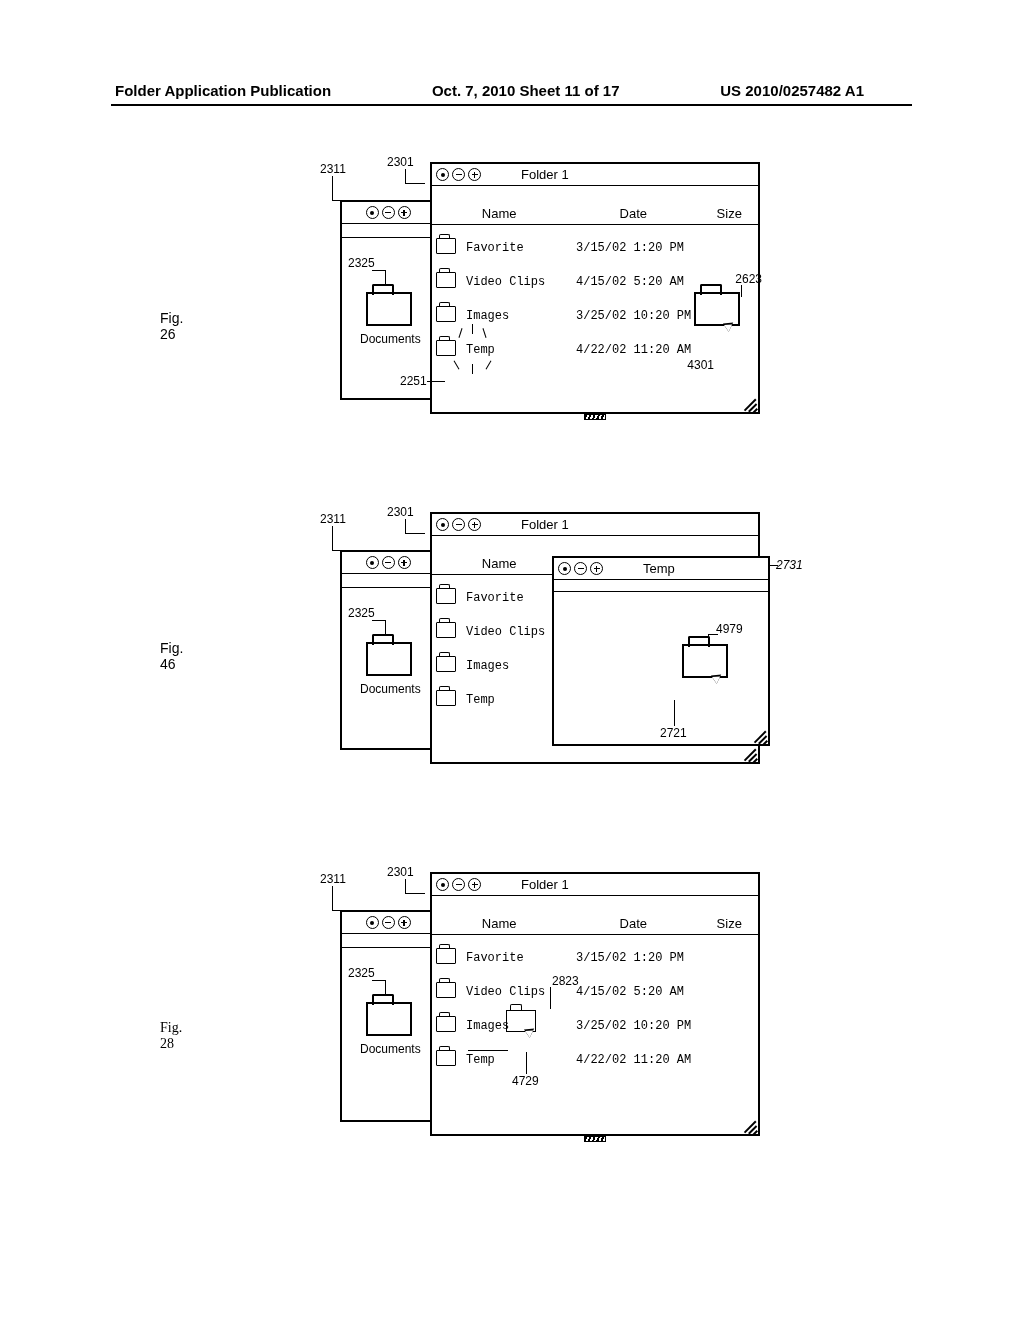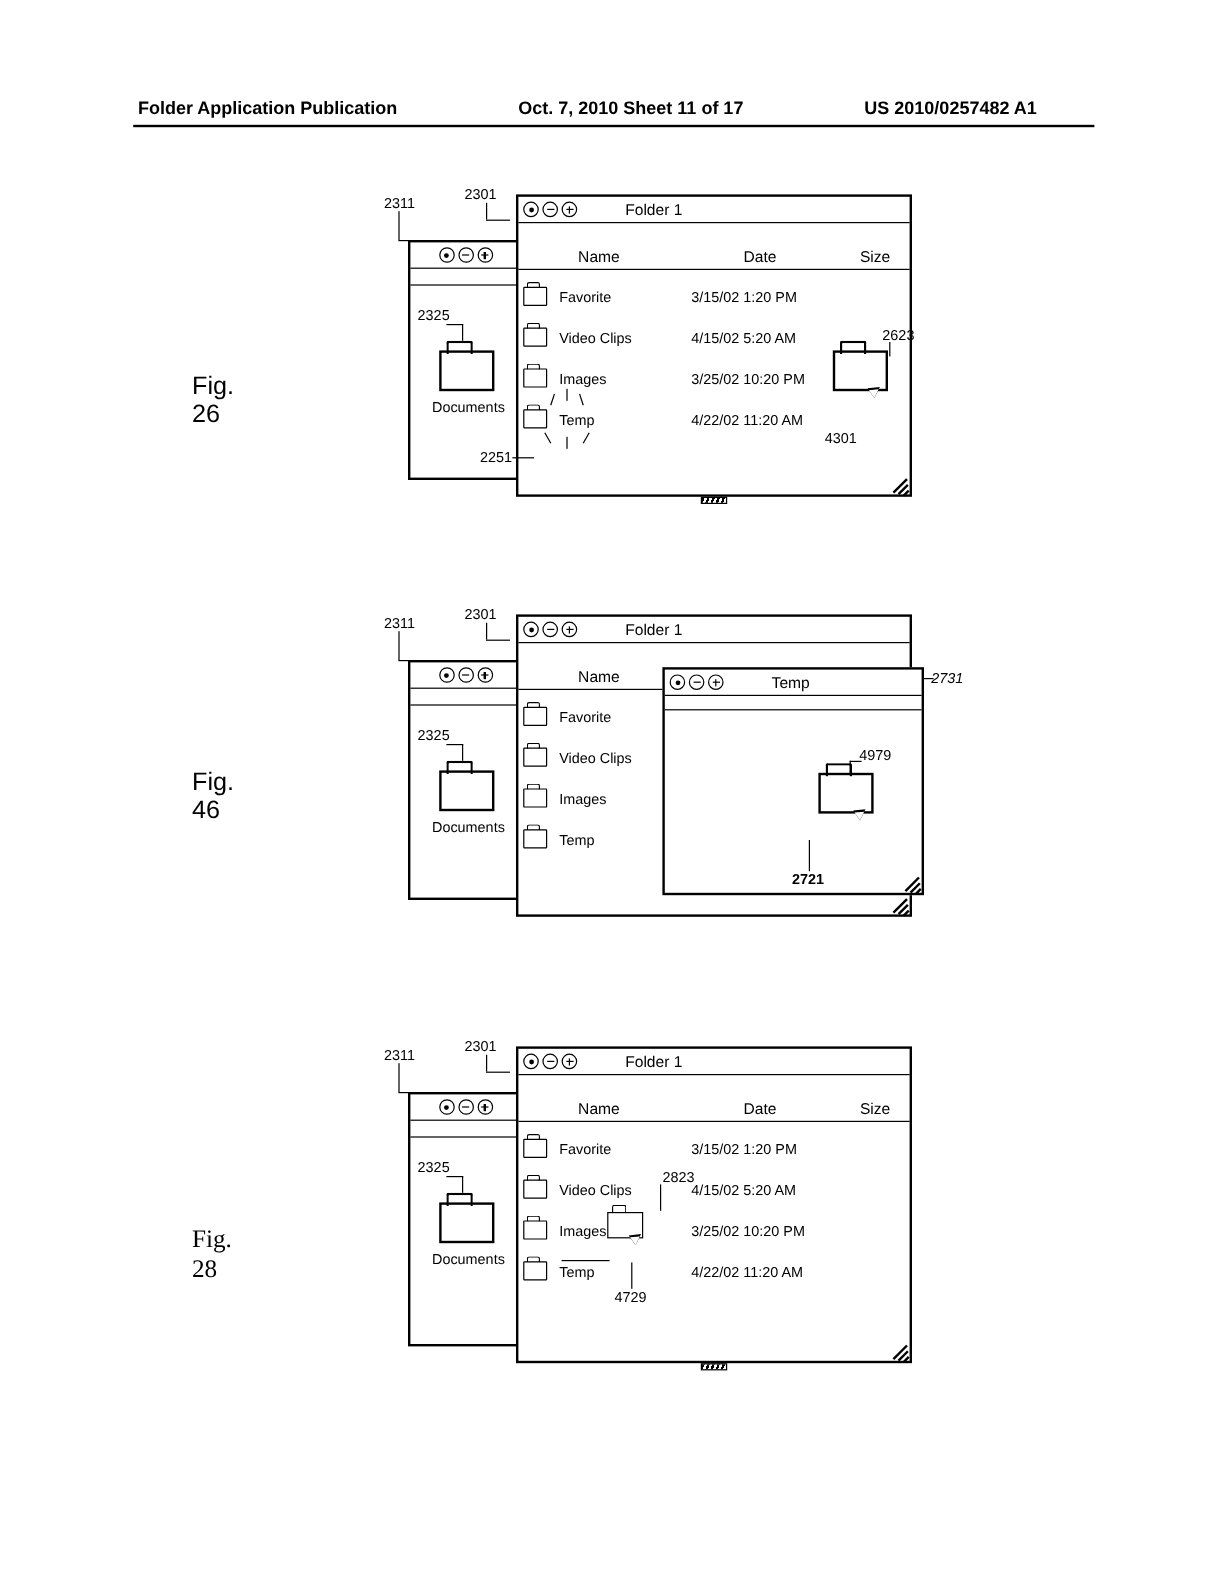--- a/index.html
+++ b/index.html
@@ -27,21 +27,21 @@
     position: absolute;
     left: -4px;
     right: -48px;
     top: 22px;
     border-top: 2px solid #000;
   }
   .fig-block {
     position: absolute;
   }
   .fig-label {
-    font-size: 21px;
+    font-size: 14px;
     font-weight: normal;
   }
   .win {
     position: absolute;
     border: 2px solid #000;
     background: #fff;
   }
   .titlebar {
     height: 22px;
     border-bottom: 1px solid #000;
@@ -77,21 +77,21 @@
     border-bottom: 1px solid #000;
     height: 22px;
     align-items: center;
     font-size: 13px;
     margin-top: 17px;
   }
   .colhead .c1 { width: 140px; text-align: center; }
   .colhead .c2 { width: 140px; text-align: center; }
   .colhead .c3 { width: 60px;  text-align: center; }
   .rows { padding: 6px 4px 4px 4px; }
-  .row { display: flex; align-items: center; height: 34px; }
+  .row { display: flex; align-items: center; height: 34px; font-family: Liberation Mono, monospace; }
   .row .ic { width: 24px; margin-right: 6px; }
   .row .nm { width: 110px; font-size: 12px; }
   .row .dt { width: 140px; font-size: 12px; }
   .fico {
     width: 20px; height: 16px; border: 1.6px solid #000;
     border-radius: 1px; position: relative; display: inline-block;
   }
   .fico::before {
     content:""; position:absolute; top:-5px; left:2px;
     width:9px; height:4px; border:1.6px solid #000; border-bottom:none;
@@ -324,21 +324,21 @@
         <span></span>
         <span></span>
         <span></span>
       </div>
   </div>
   <div class="callout" style="left:776px; top:48px;font-style:italic;">2731</div>
   <div class="leader" style="left:770px; top:55px; width:8px; height:1px;"></div>
   <div class="callout" style="left:716px; top:112px;">4979</div>
   <div class="leader" style="left:708px; top:124px; width:10px; height:1px;"></div>
   <div class="leader" style="left:708px; top:124px; width:1px; height:12px;"></div>
-  <div class="callout" style="left:660px; top:216px;font-weight:bold;">2721</div>
+  <div class="callout" style="left:660px; top:216px;">2721</div>
   <div class="leader" style="left:674px; top:190px; width:1px; height:26px;"></div>
 </div>
 
 <div class="fig-block" style="top:870px; left:0;">
   <div class="fig-label" style="position:absolute; left:160px; top:150px;font-family:Liberation Serif, serif;">Fig. 28</div>
 
   <div class="callout" style="left:320px; top:2px;">2311</div>
   <div class="callout" style="left:387px; top:-5px;">2301</div>
   <div class="leader" style="left:332px; top:16px; width:1px; height:24px;"></div>
   <div class="leader" style="left:332px; top:40px; width:15px; height:1px;"></div>

